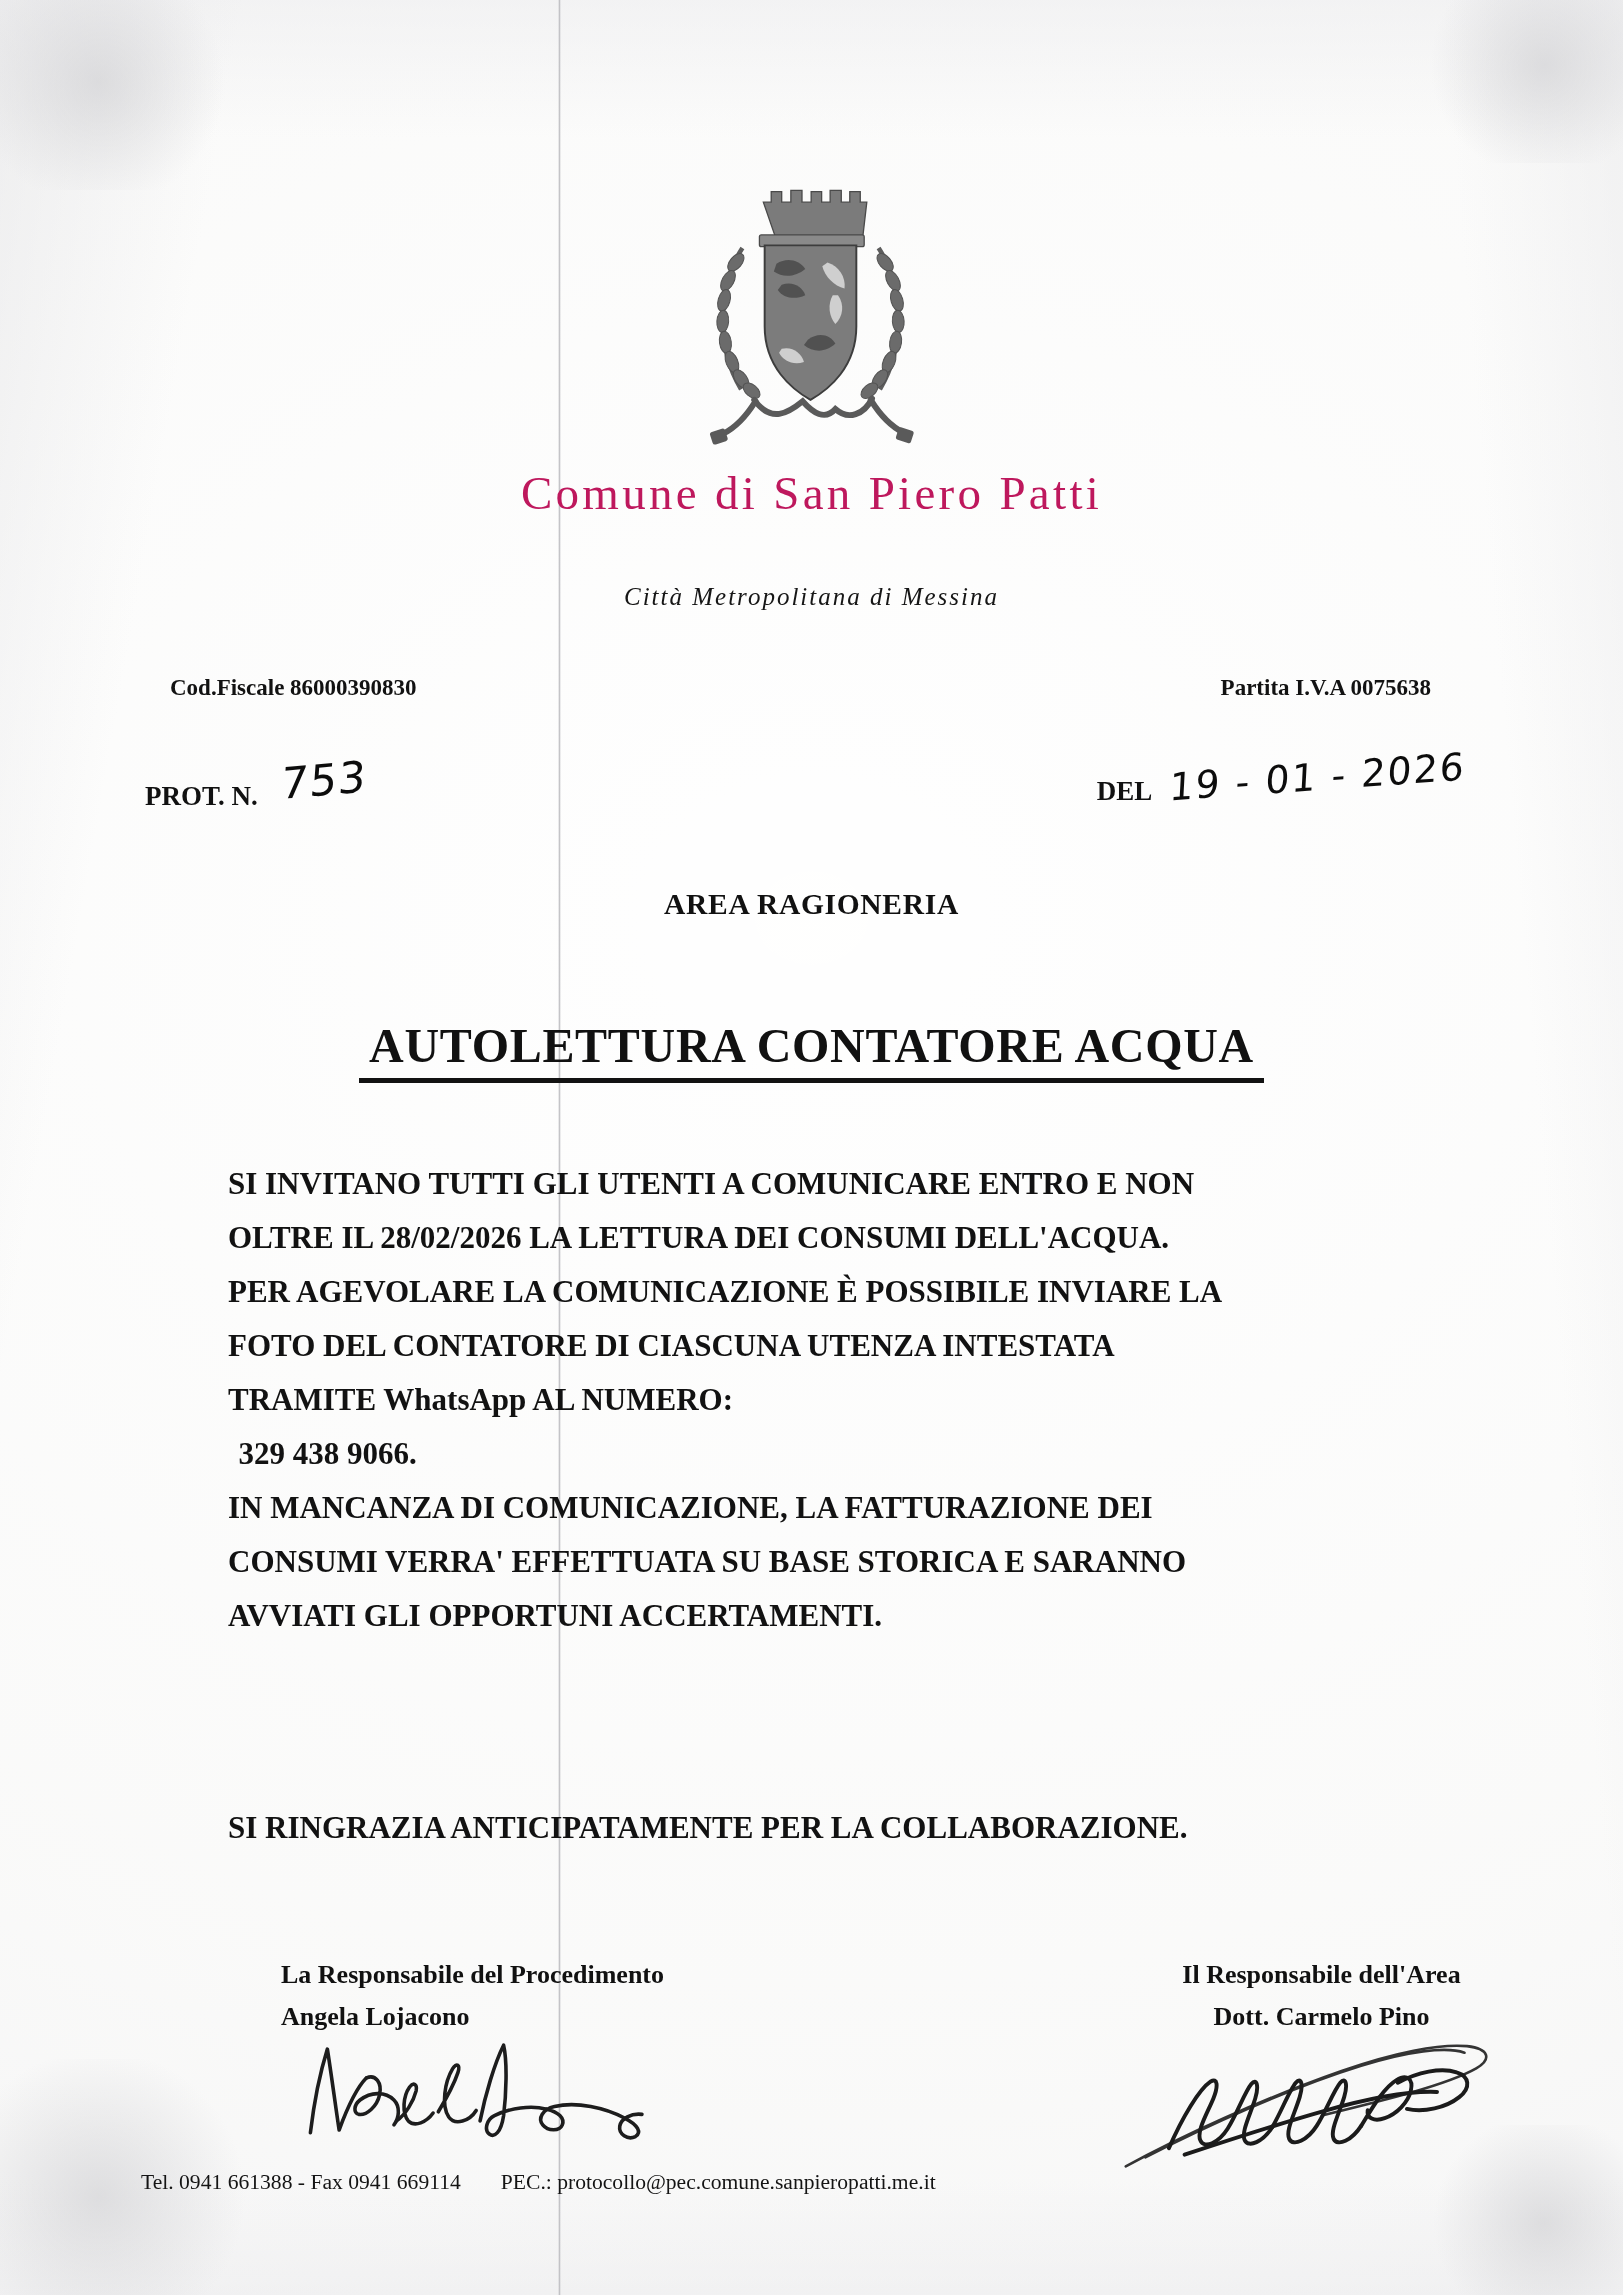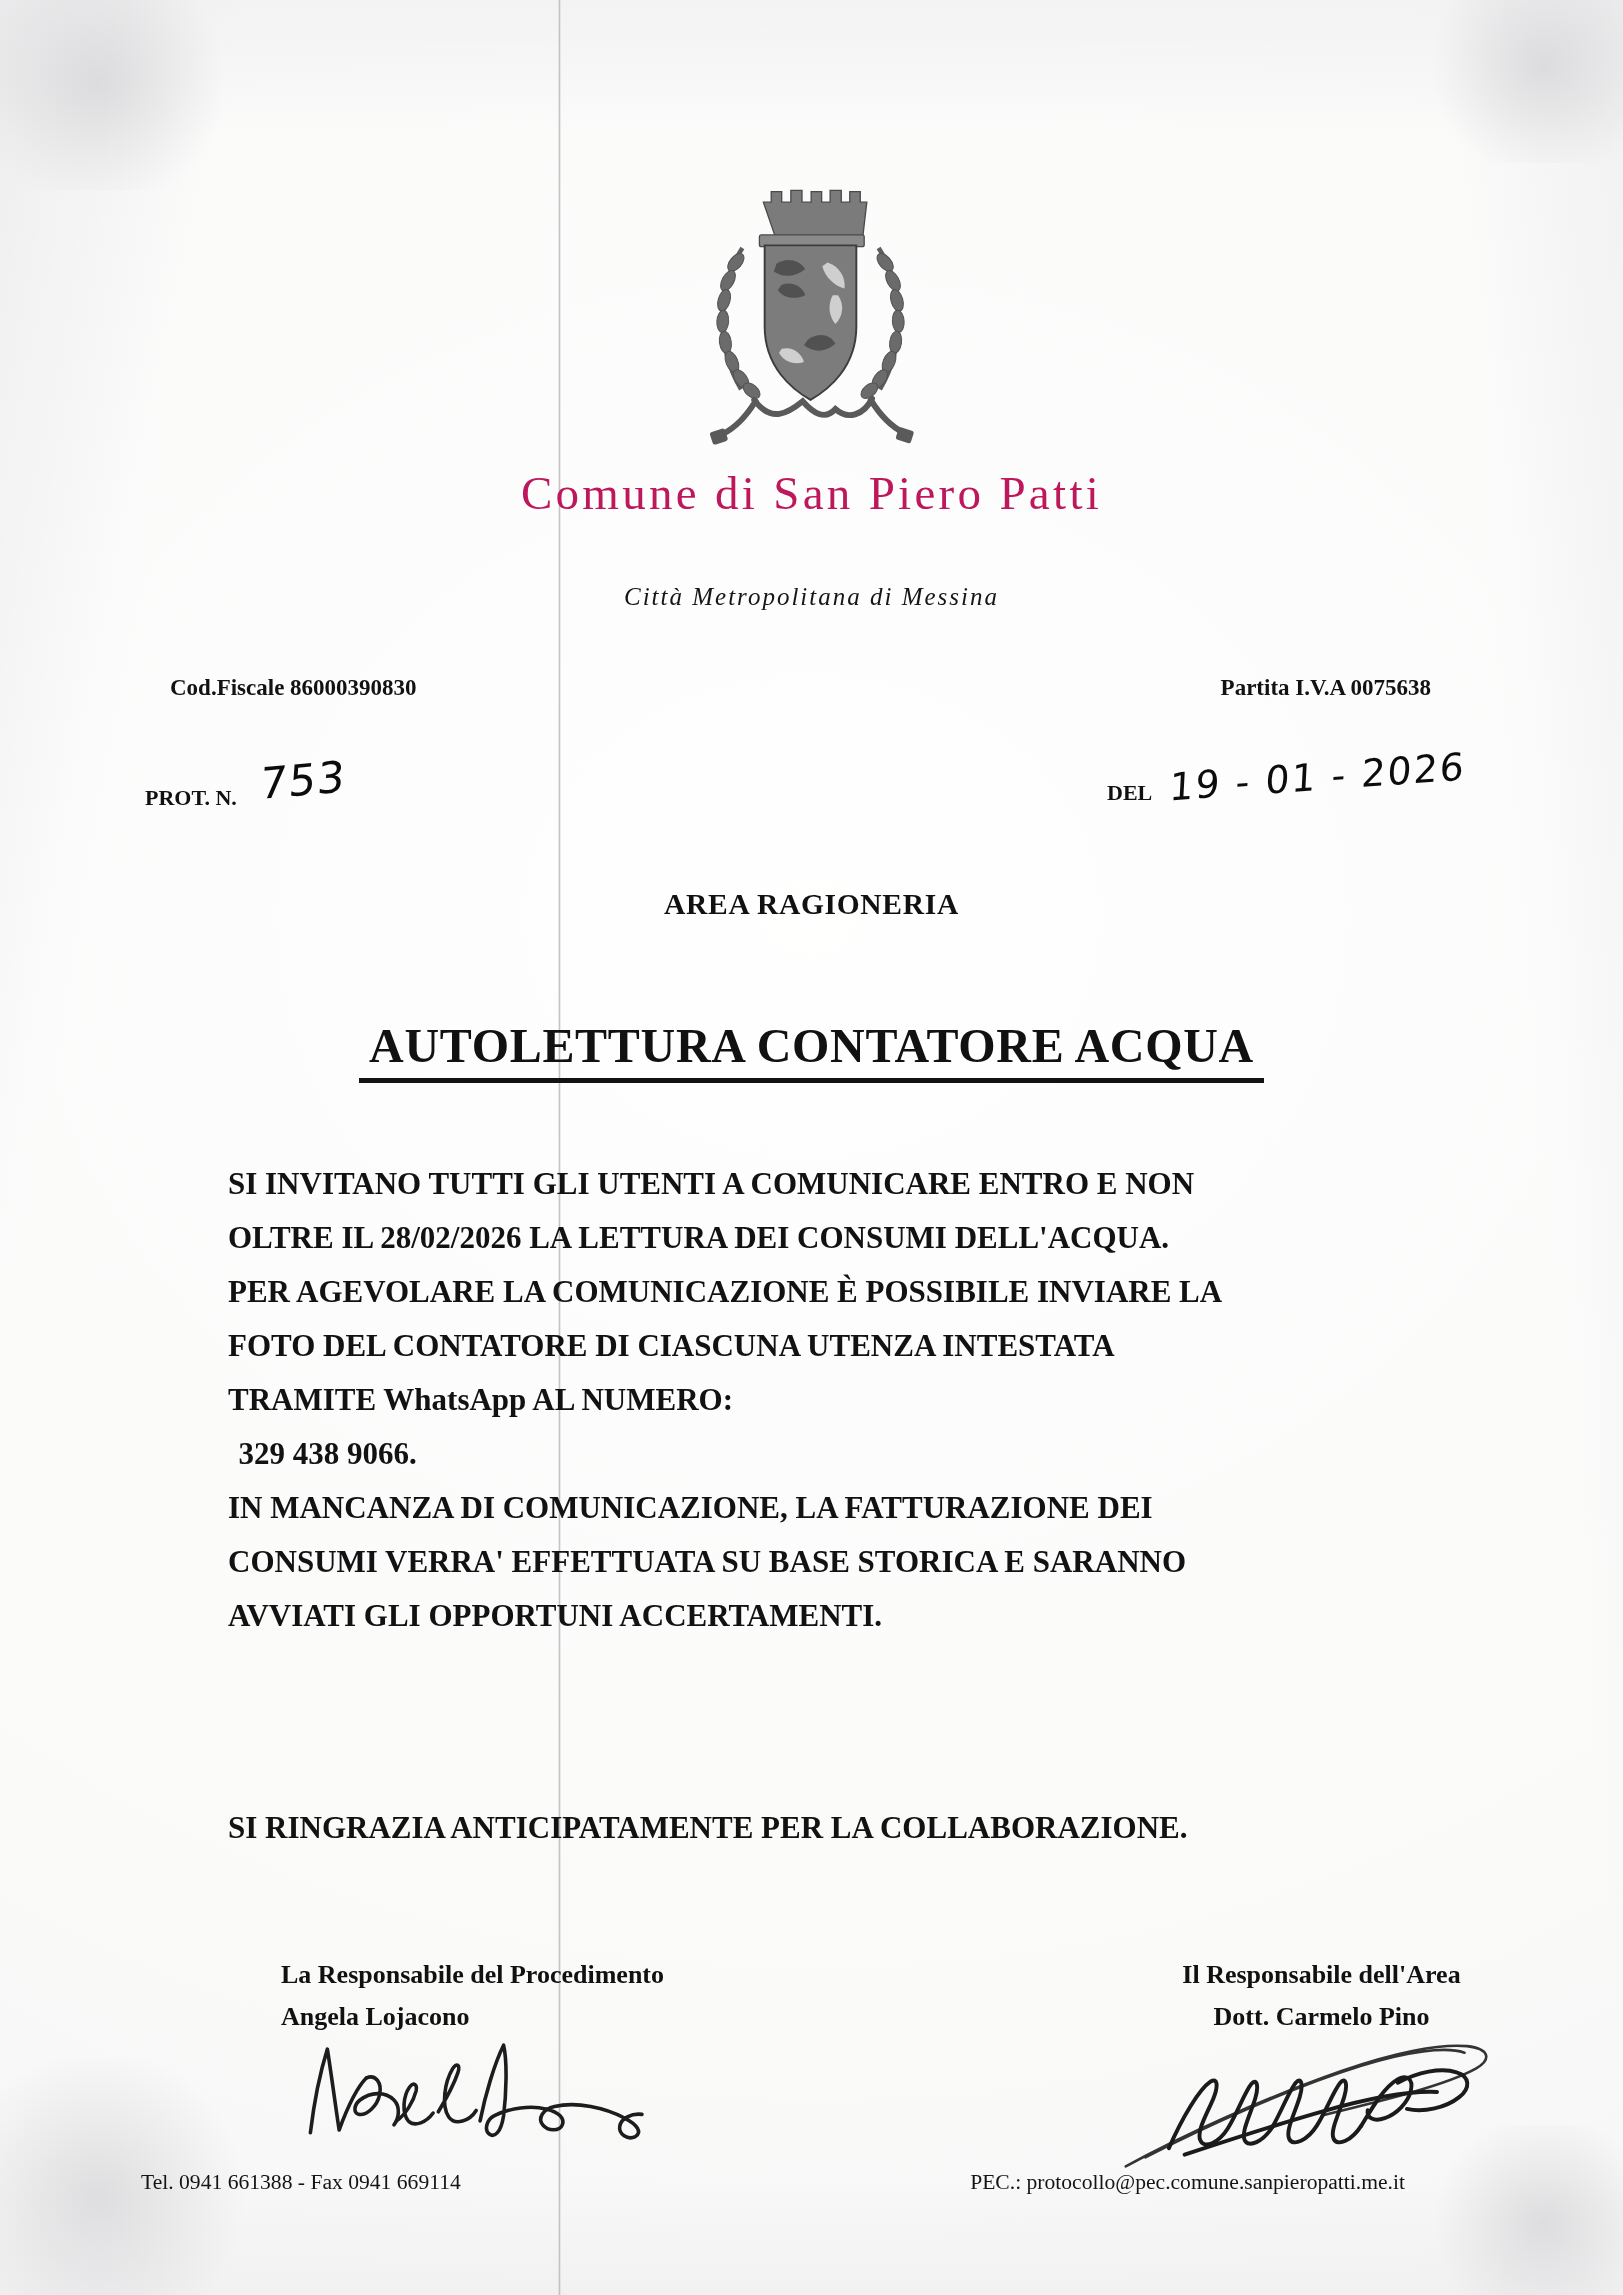--- a/index.html
+++ b/index.html
@@ -114,21 +114,21 @@
     right: 137px;
     display: flex;
     justify-content: space-between;
     align-items: flex-start;
   }
   .prot-group, .del-group {
     display: flex;
     align-items: baseline;
   }
   .prot-label, .del-label {
-    font-size: 22px;
+    font-size: 27px;
     font-weight: 700;
     color: #111111;
     font-family: Liberation Serif, serif;
   }
   .hand {
     font-family: "DejaVu Sans", sans-serif;
     color: #0c0c0c;
     font-weight: 400;
     transform: rotate(-4deg);
     display: inline-block;
@@ -236,23 +236,23 @@
   .sig-mark-left { left: 298px; top: 2023px; }
   .sig-mark-right { left: 1106px; top: 2003px; }
 
   
   .footer {
     position: absolute;
     top: 2170px;
     left: 141px;
     right: 141px;
     display: flex;
-    justify-content: space-between;
     font-size: 21.6px;
     color: #141414;
+    gap: 40px;
   }
   .footer .pec { margin-right: 77px; }
 </style>
 </head>
 <body>
 
 <div class="page">
 
   <div class="paper-tint"></div>
   <div class="corner-smudge smudge-tl"></div>

